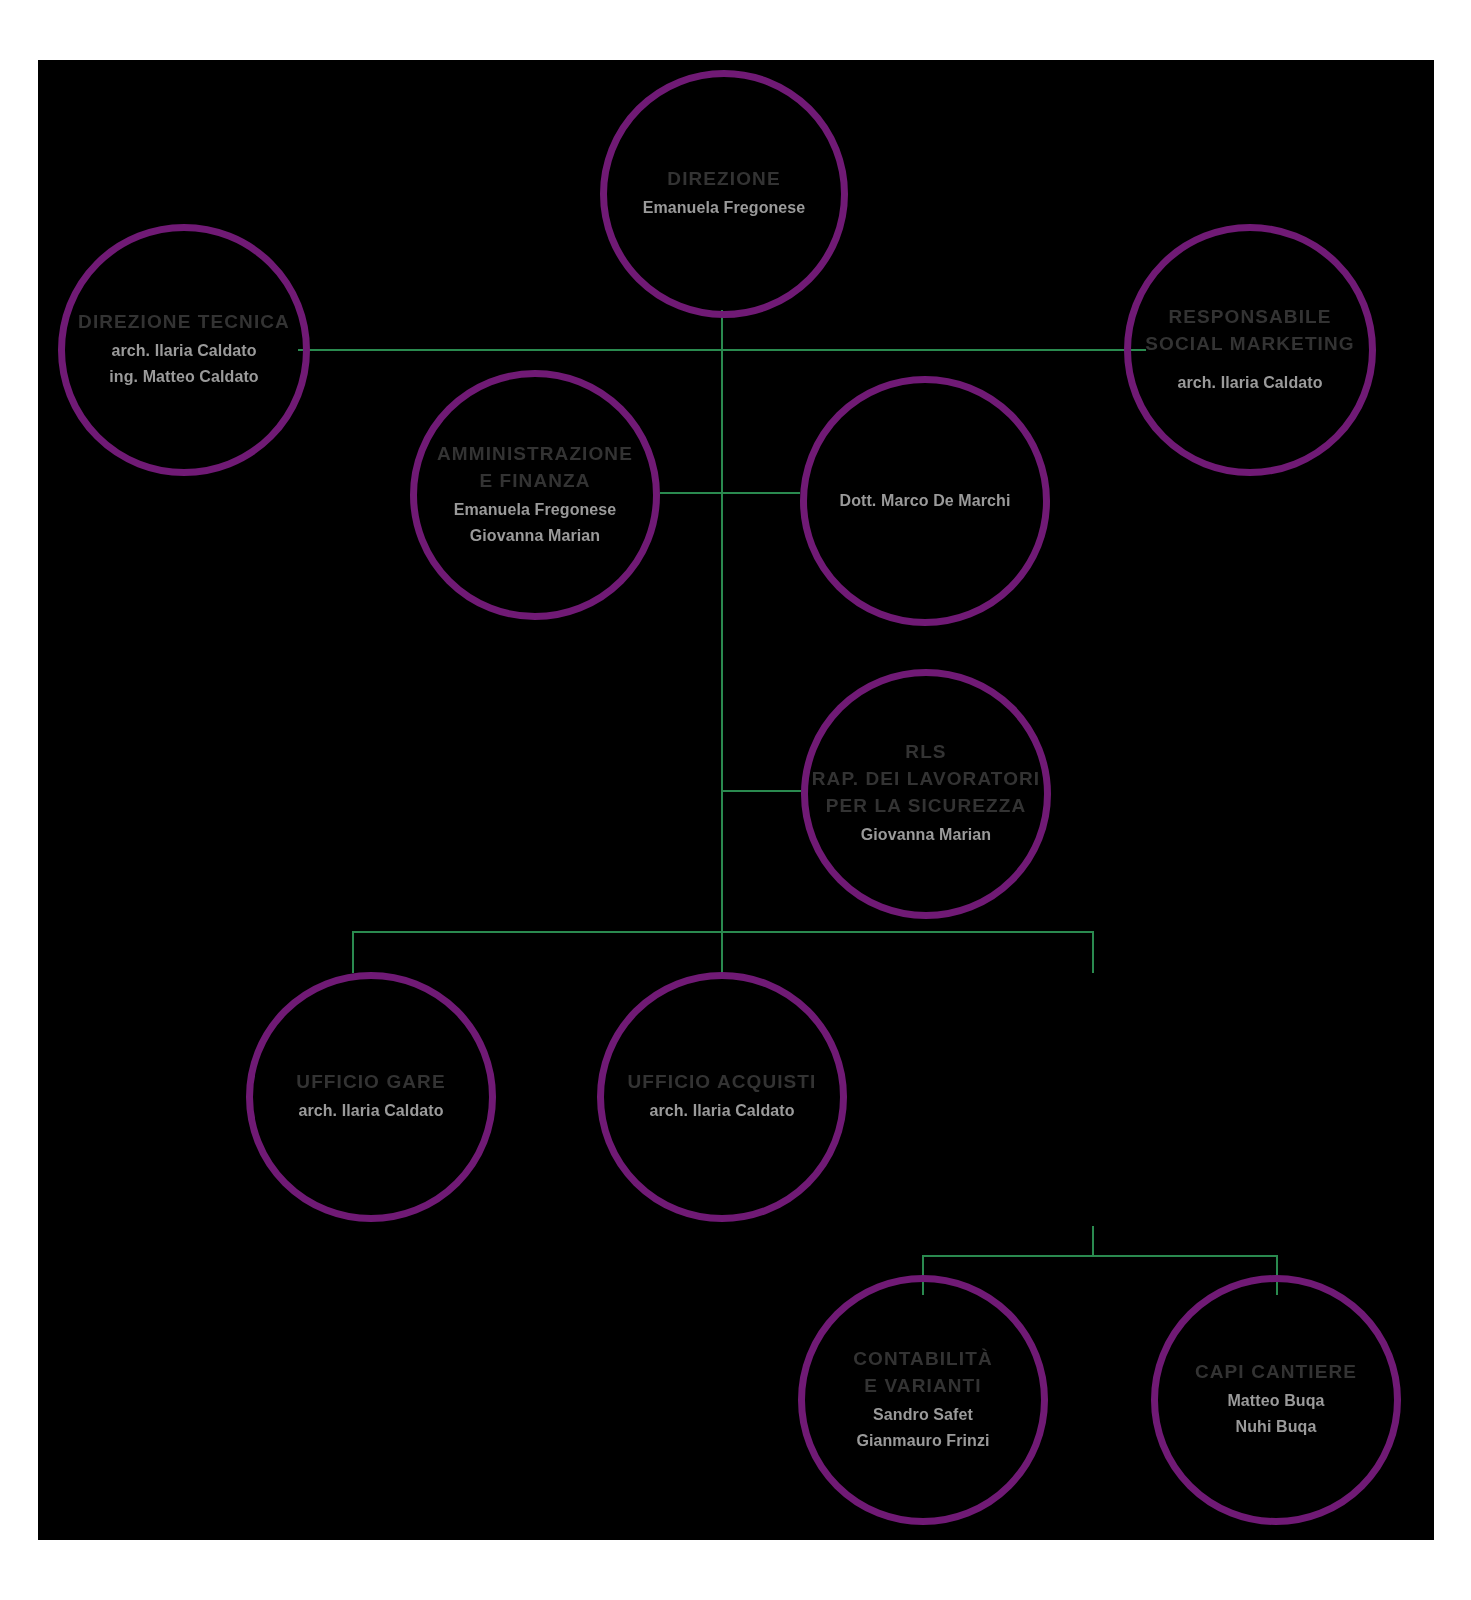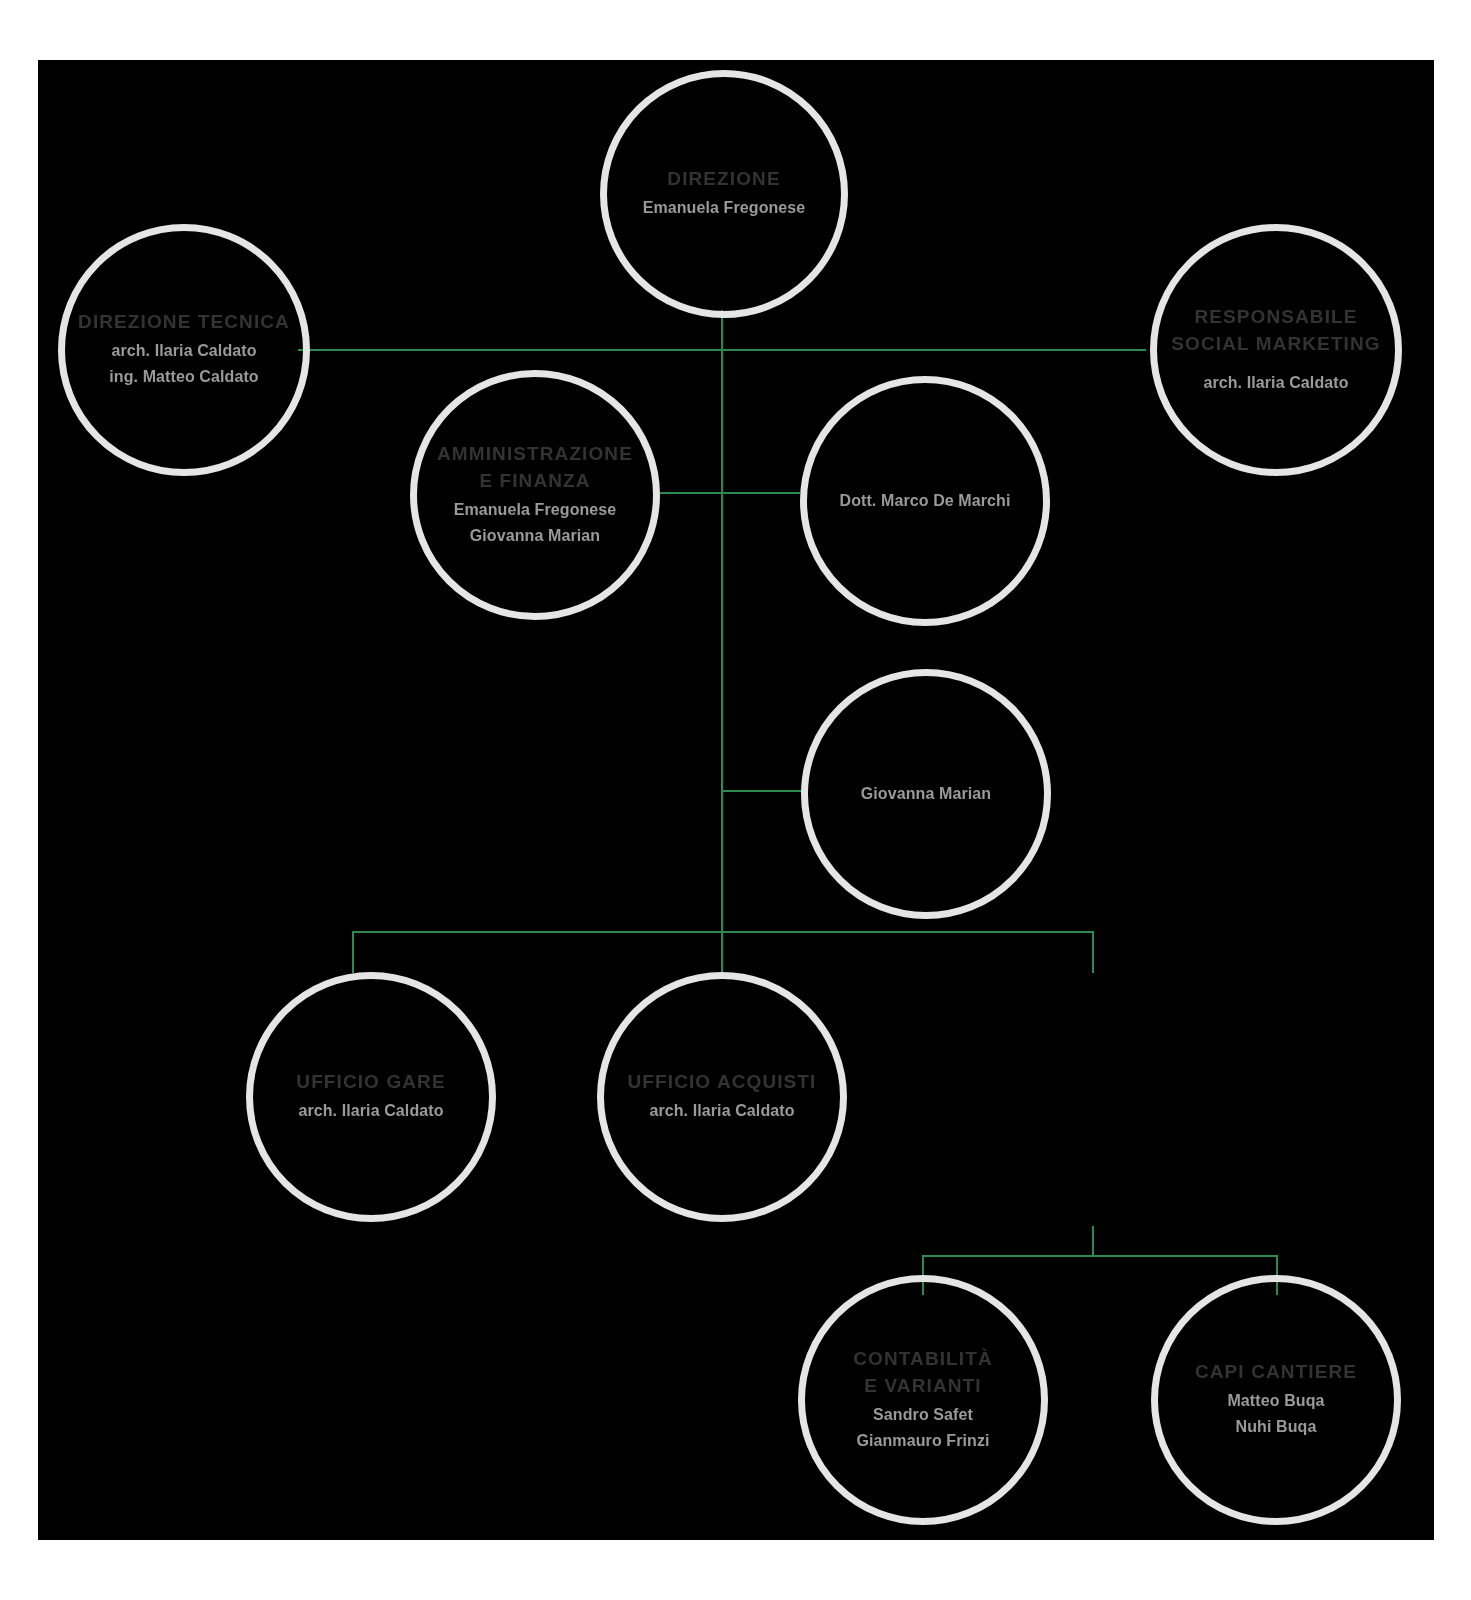--- a/index.html
+++ b/index.html
@@ -22,21 +22,21 @@
     background: #000000;
     overflow: hidden;
   }
   .connector {
     position: absolute;
     background: #2a8a4f;
   }
   .node {
     position: absolute;
     border-radius: 50%;
-    border: 7px solid #e5e5e5;
+    border: 7px solid #701a75;
     box-sizing: border-box;
     display: flex;
     flex-direction: column;
     align-items: center;
     justify-content: center;
     text-align: center;
     background: transparent;
   }
   .node-title {
     color: #333333;
@@ -97,21 +97,21 @@
   <div class="node" style="left:20px; top:164px; width:252px; height:252px;">
     <div class="node-titleblock">
       <div class="node-title">DIREZIONE TECNICA</div>
     </div>
     <div class="node-people">
       <div class="node-person">arch. Ilaria Caldato</div>
       <div class="node-person">ing. Matteo Caldato</div>
     </div>
   </div>
 
-  <div class="node" style="left:1112px; top:164px; width:252px; height:252px;gap:10px;">
+  <div class="node" style="left:1086px; top:164px; width:252px; height:252px;gap:10px;">
     <div class="node-titleblock">
       <div class="node-title">RESPONSABILE</div>
       <div class="node-title">SOCIAL MARKETING</div>
     </div>
     <div class="node-people">
       <div class="node-person">arch. Ilaria Caldato</div>
     </div>
   </div>
 
   <div class="node" style="left:372px; top:310px; width:250px; height:250px;">
@@ -125,20 +125,25 @@
     </div>
   </div>
 
   <div class="node" style="left:762px; top:316px; width:250px; height:250px;">
     <div class="node-people">
       <div class="node-person">Dott. Marco De Marchi</div>
     </div>
   </div>
 
   <div class="node" style="left:763px; top:609px; width:250px; height:250px;">
+    <div class="node-titleblock">
+      <div class="node-title">RLS</div>
+      <div class="node-title">Rap. dei lavoratori</div>
+      <div class="node-title">per la sicurezza</div>
+    </div>
     <div class="node-people">
       <div class="node-person">Giovanna Marian</div>
     </div>
   </div>
 
   <div class="node" style="left:208px; top:912px; width:250px; height:250px;">
     <div class="node-titleblock">
       <div class="node-title">UFFICIO GARE</div>
     </div>
     <div class="node-people">

